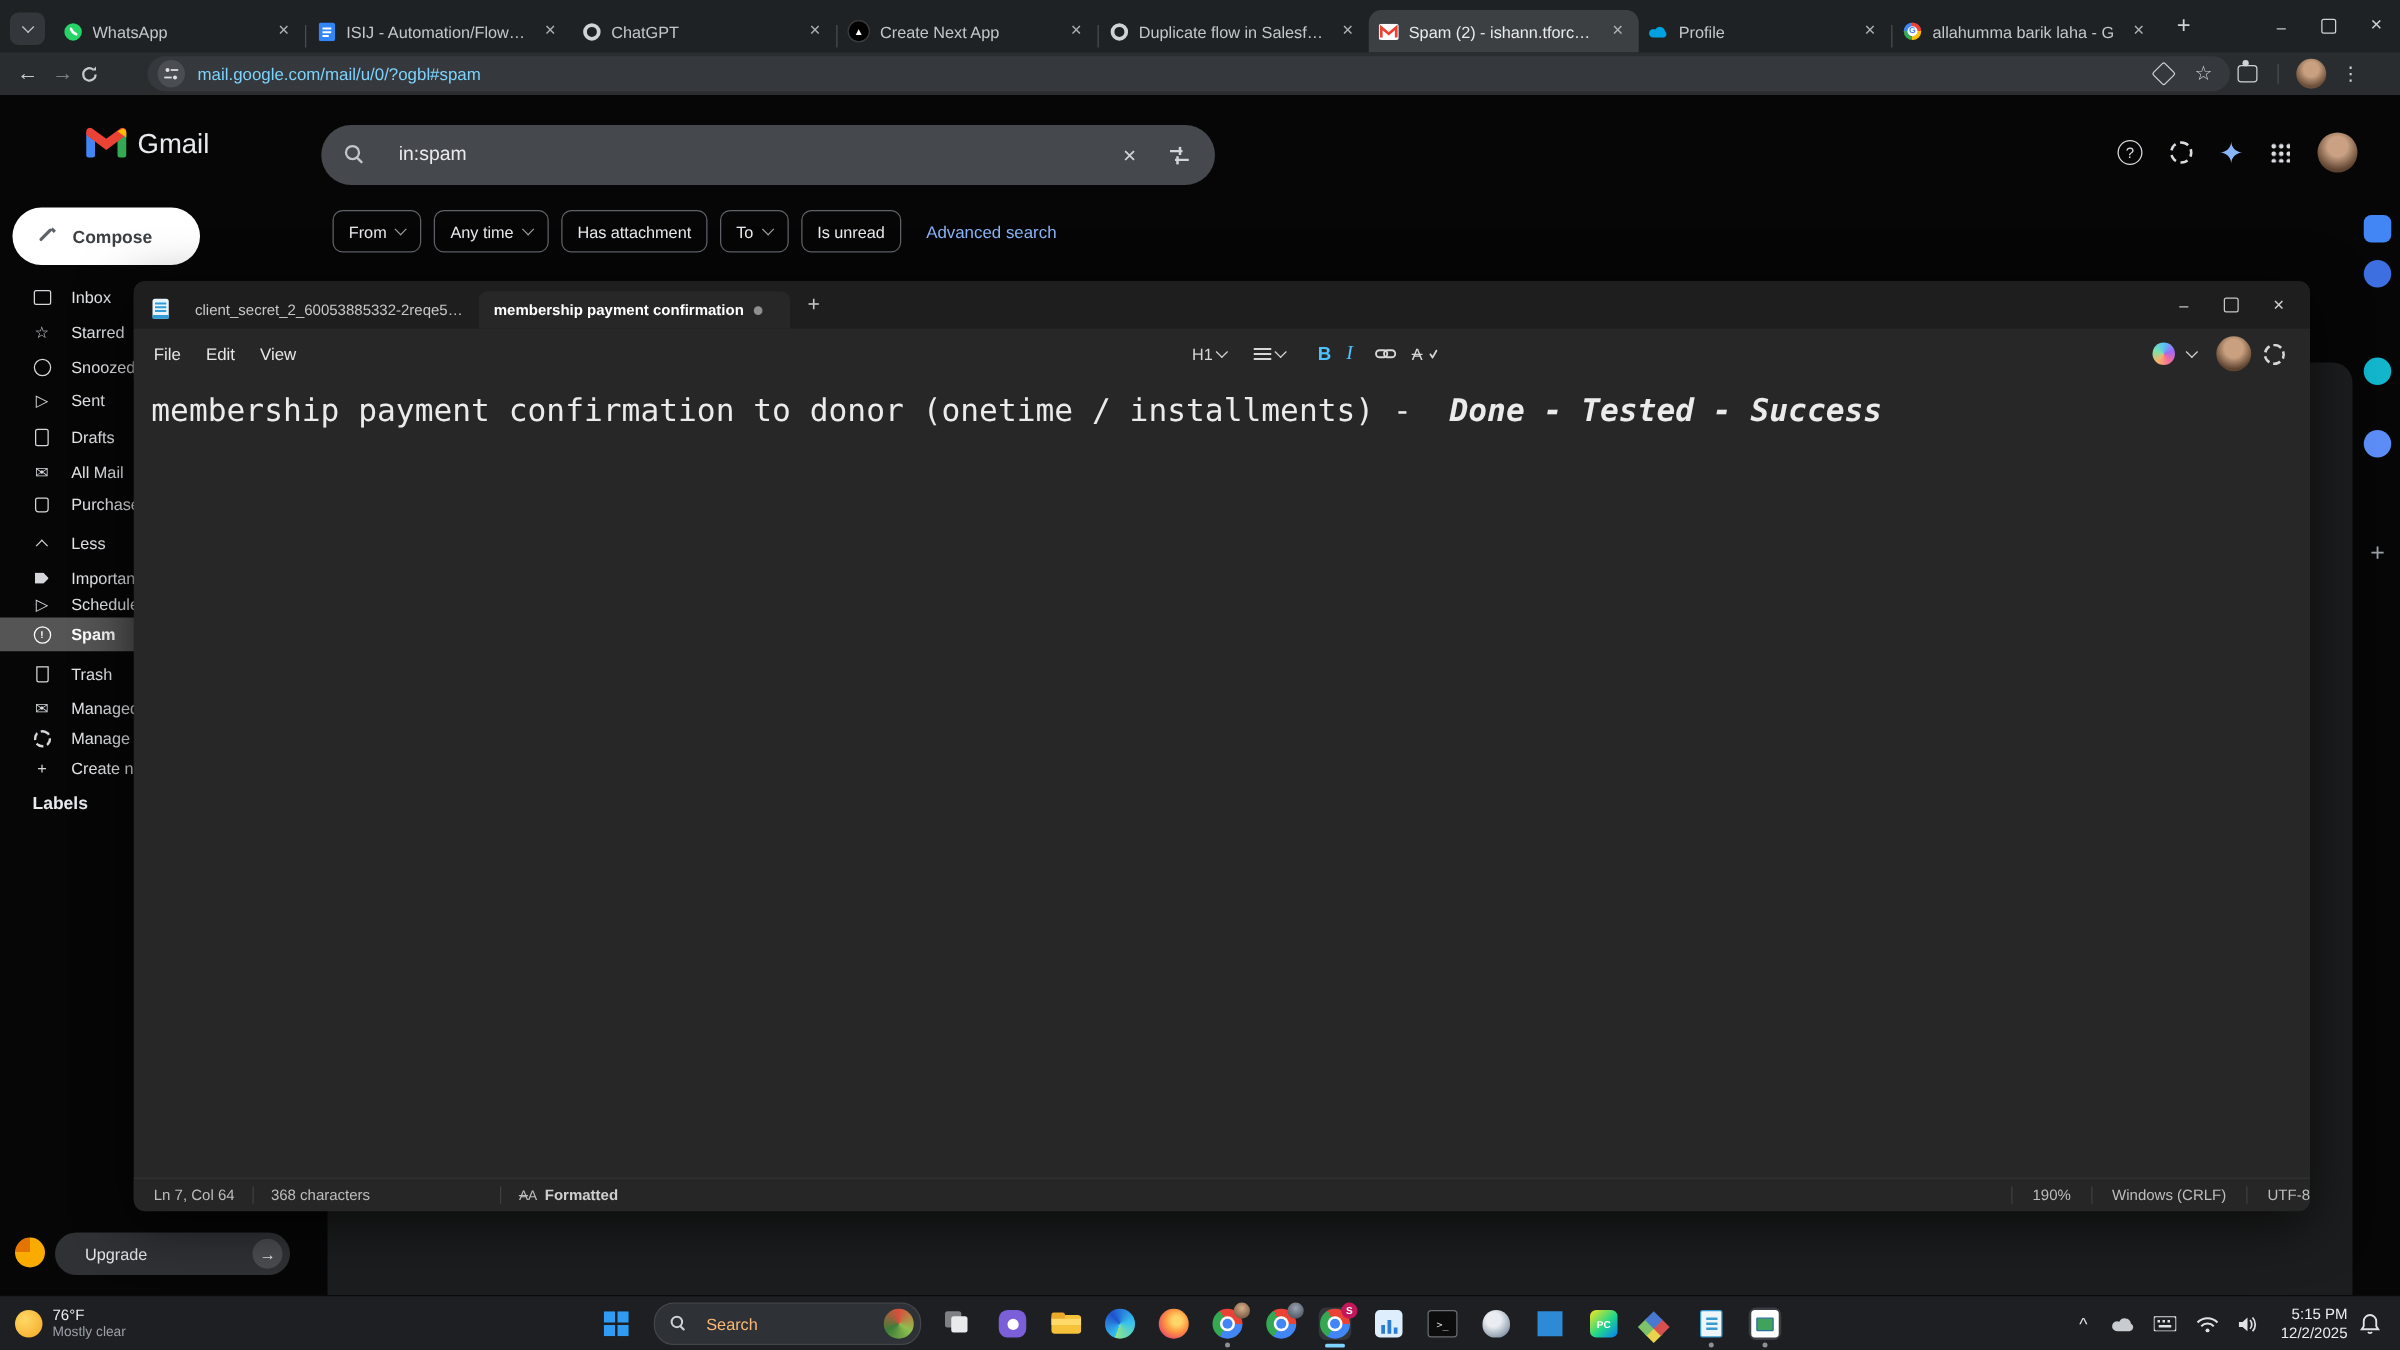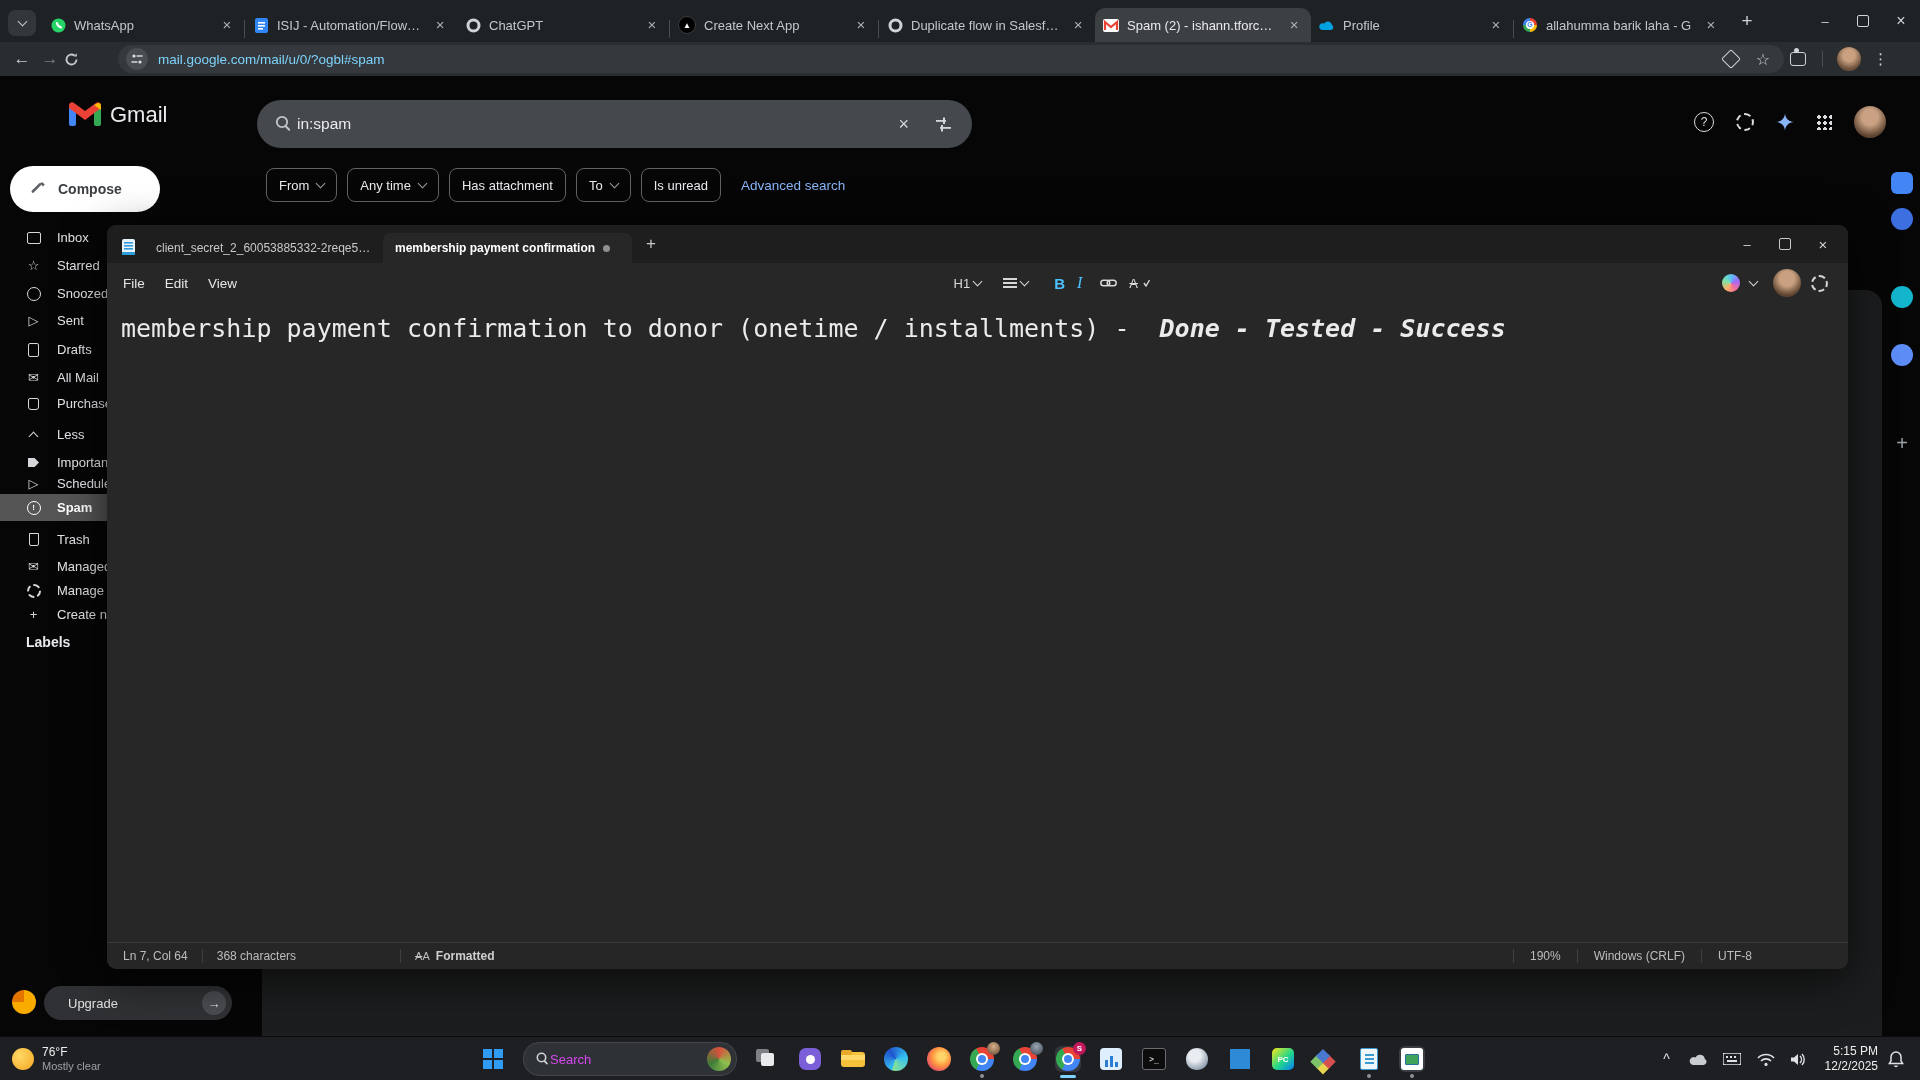--- a/index.html
+++ b/index.html
@@ -22,21 +22,21 @@
   #urltext{font-size:13.5px;color:#7dd3fc;margin-left:10px}
   .chipicon{width:22px;height:22px;border-radius:50%;background:#4a4d52;display:flex;align-items:center;justify-content:center;margin-left:8px}
   .wbtn{color:#cfd3d7;font-size:13px;width:38px;height:30px;display:flex;align-items:center;justify-content:center}
   .sq{width:10px;height:10px;border:1.2px solid #cfd3d7;border-radius:2px}
   
   #gmail{left:0;top:76px;width:1920px;height:960px;background:#060607}
   #gm-head{left:0;top:0;width:1520px;height:88px}
   .burger{width:18px;height:12px;border-top:2px solid #e8eaed;border-bottom:2px solid #e8eaed;position:relative}
   .burger:after{content:"";position:absolute;left:0;right:0;top:3px;height:2px;background:#e8eaed}
   #gm-search{left:257px;top:24px;width:715px;height:48px;background:#45484c;border-radius:24px;color:#e8eaed}
-  #gm-search .q{font-size:15.5px;margin-left:4px}
+  #gm-search .q{font-size:15.5px;margin-left:26px}
   .chip{height:32px;border:1px solid #5f6368;border-radius:8px;color:#e8eaed;font-size:13px;
     display:flex;align-items:center;padding:0 12px;gap:8px;background:transparent}
   .chev{width:6px;height:6px;border-right:1.6px solid #9aa0a6;border-bottom:1.6px solid #9aa0a6;transform:rotate(45deg);margin-top:-3px}
   .chev.up{transform:rotate(-135deg);margin-top:4px}
   #advsearch{color:#8ab4f8;font-size:13.5px}
   #gm-panel{left:262px;top:214px;width:1620px;height:808px;background:#1c1d1e;border-radius:16px}
   .srow{left:0;height:27px;width:180px;color:#e2e4e7;font-size:13px;display:flex;align-items:center;gap:16px;padding-left:26px}
   .srow.active{background:#555;border-radius:0 16px 16px 0;font-weight:bold;color:#fff}
   .sic{width:15px;height:15px;flex:0 0 15px;display:flex;align-items:center;justify-content:center;color:#d5d7da;font-size:13px}
   .boxic{width:12px;height:10px;border:1.5px solid #d5d7da;border-radius:2px}
@@ -459,21 +459,21 @@
     <span>368 characters</span>
     <span class="ssep" style="margin:0 14px 0 104px"></span>
     <span style="margin-right:6px"><span style="text-decoration:line-through;font-size:11px">A</span><span style="font-size:11px">A</span></span>
     <span style="font-weight:bold;color:#cfcfcf">Formatted</span>
     <span style="flex:1"></span>
     <span class="ssep" style="margin:0 16px"></span>
     <span>190%</span>
     <span class="ssep" style="margin:0 16px"></span>
     <span>Windows (CRLF)</span>
     <span class="ssep" style="margin:0 16px"></span>
-    <span style="margin-right:96px">UTF-8</span>
+    <span style="">UTF-8</span>
   </div>
 </div>
 
 <div class="abs f" id="taskbar">
 
   <div class="f" style="margin-left:12px;gap:8px">
     <span style="width:22px;height:22px;border-radius:50%;background:radial-gradient(circle at 35% 35%,#ffd965,#f5a623)"></span>
     <span style="display:flex;flex-direction:column;line-height:14px">
       <span style="color:#eceeef;font-size:12px">76°F</span>
       <span style="color:#9ba0a6;font-size:11px">Mostly clear</span>
@@ -487,21 +487,21 @@
           <rect x="11" width="9" height="9" fill="#2f9bf3"></rect>
           <rect y="11" width="9" height="9" fill="#2f9bf3"></rect>
           <rect x="11" y="11" width="9" height="9" fill="#2f9bf3"></rect>
         </svg>
       </span>
     <span class="f" style="width:212px;height:32px;background:#2e3136;border:1px solid #42454a;border-radius:16px">
       <svg width="14" height="14" style="margin-left:12px">
           <circle cx="5.5" cy="5.5" r="4.2" fill="none" stroke="#cfd2d6" stroke-width="1.6"></circle>
           <rect x="8.6" y="8" width="5" height="1.7" rx="0.8" transform="rotate(45 8.6 8)" fill="#cfd2d6"></rect>
         </svg>
-      <span style="color:#d946ef;font-size:13px;margin-left:0">Search</span>
+      <span style="color:#fdba74;font-size:13px;margin-left:15px">Search</span>
       <span style="flex:1"></span>
       <span style="width:24px;height:24px;border-radius:50%;background:conic-gradient(#d94f3c,#8fbf4d,#3e7d3a,#d94f3c);margin-right:5px"></span>
     </span>
     <span class="tico">
         <span style="width:13px;height:13px;background:#e8eaec;border-radius:2px;box-shadow:-5px -4px 0 #7d8186"></span>
       </span>
     <span class="tico">
         <span style="width:22px;height:22px;border-radius:7px;background:#7b5fd9;display:flex;align-items:center;justify-content:center">
           <span style="width:9px;height:9px;border-radius:50%;background:#fff"></span>
         </span>

